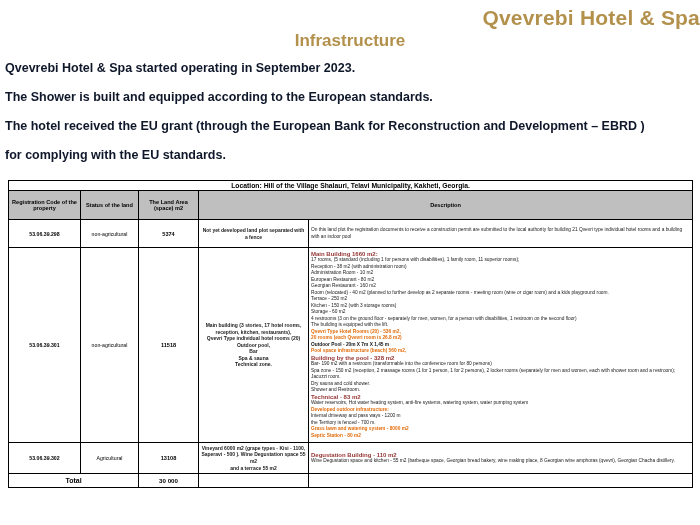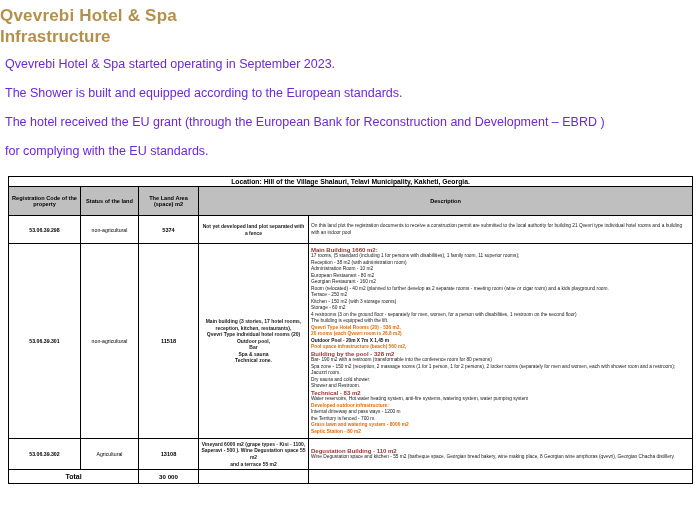--- a/index.html
+++ b/index.html
@@ -1,20 +1,20 @@
 <!DOCTYPE html>
 <html style="--title: #b3914c; --red-heading: #963634; --orange-text: #e36c0a; --header-bg: #bfbfbf;"><head>
 <meta charset="utf-8">
 <style>
   html,body{margin:0;padding:0;background:#fff;}
   body{width:700px;height:525px;font-family:"Liberation Sans",sans-serif;color:#000;overflow:hidden;}
   .slide{position:relative;width:700px;height:525px;background:#fff;}
-  h1.title{margin:6px 0 0 0;text-align:left;font-size:17px;font-weight:bold;color:var(--title,#b3914c);letter-spacing:.2px;}
-  h2.subtitle{margin:1px 0 10px 0;font-size:17px;font-weight:bold;color:var(--title,#b3914c);}
-  p.intro{margin:0 0 15px 5px;font-size:12.5px;font-weight:normal;color:#6d28d9;}
+  h1.title{margin:6px 0 0 0;text-align:right;font-size:21px;font-weight:bold;color:var(--title,#b3914c);letter-spacing:.2px;}
+  h2.subtitle{margin:1px 0 10px 0;text-align:center;font-size:17px;font-weight:bold;color:var(--title,#b3914c);}
+  p.intro{margin:0 0 15px 5px;font-size:12.5px;font-weight:bold;color:#0f172a;}
   p.intro.last{margin-bottom:18px;}
   table.prop{border-collapse:collapse;table-layout:fixed;width:684px;margin:6px 0 0 8px;}
   table.prop td{border:1px solid #000;padding:1px 2px;vertical-align:middle;overflow:hidden;}
   td.loc{font-size:6.8px;font-weight:bold;text-align:center;padding:2px;}
   tr.head td{background:var(--header-bg,#bfbfbf);font-size:5.6px;font-weight:bold;text-align:center;height:26px;}
   td.code{font-size:5.2px;font-weight:bold;text-align:center;}
   td.status{font-size:5.2px;text-align:center;}
   td.area{font-size:5.6px;font-weight:bold;text-align:center;}
   td.summary{font-size:5px;font-weight:bold;text-align:center;}
   td.summary .line{line-height:6.6px;}

